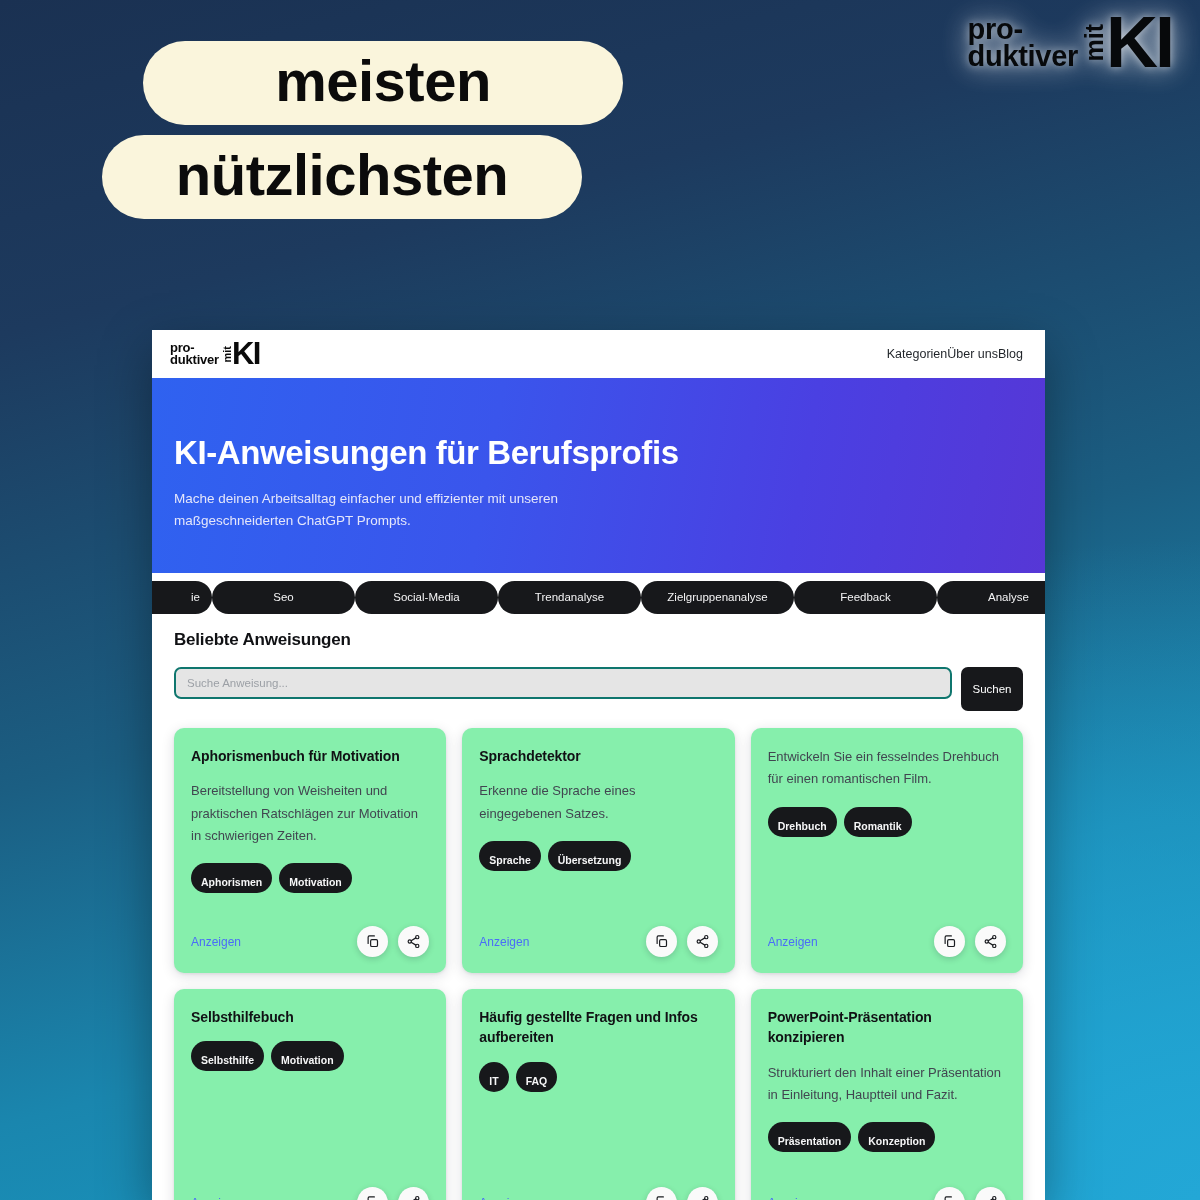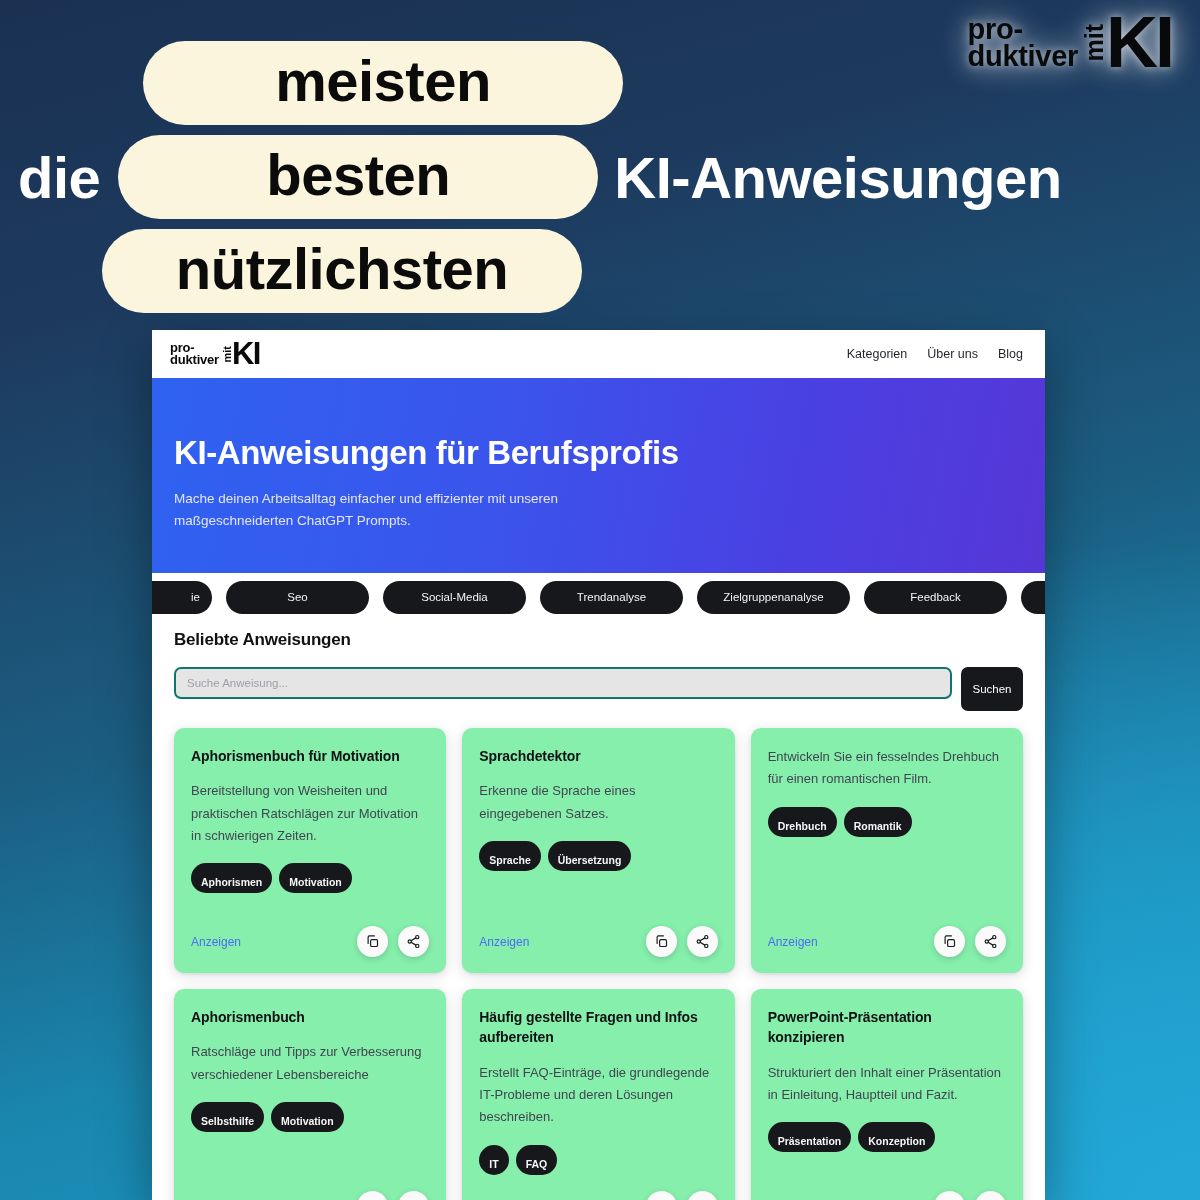--- a/index.html
+++ b/index.html
@@ -147,21 +147,21 @@
   }
   .site-logo .sl-ki {
     font-weight: 700;
     font-size: 31px;
     color: #0a0a0a;
     letter-spacing: -1.5px;
     line-height: 0.8;
     margin-left: -1px;
   }
 
-  .site-nav { display: flex; gap: 20px; align-items: center; }
+  .site-nav { display: flex; align-items: center; }
   .site-nav a {
     font-size: 12.5px;
     color: #1f2328;
     text-decoration: none;
     white-space: nowrap;
   }
 
   .hero {
     height: 195px;
     background: linear-gradient(100deg, #2f62f0 0%, #3a55ec 38%, #4a40e2 72%, #5637d6 100%);
@@ -178,21 +178,20 @@
     font-size: 13.5px;
     line-height: 1.6;
     color: #e4e6fb;
     max-width: 470px;
   }
 
   .cats {
     height: 48px;
     display: flex;
     align-items: center;
-    gap: 14px;
     padding: 0 0 0 0;
     overflow: hidden;
     background: #fff;
   }
   .cat-pill {
     background: #17181b;
     color: #f4f4f5;
     font-size: 11.5px;
     border-radius: 999px;
     height: 33px;
@@ -330,25 +329,20 @@
       <span>duktiver</span>
     </span>
     <span class="bl-mit">mit</span>
     <span class="bl-ki">KI</span>
   </div>
 
   <div class="promo-lines">
     <div class="promo-row r1">
       <span class="promo-pill">meisten</span>
     </div>
-    <div class="promo-row r2">
-      <span class="promo-plain lead">die</span>
-      <span class="promo-pill">besten</span>
-      <span class="promo-plain trail">KI-Anweisungen</span>
-    </div>
     <div class="promo-row r3">
       <span class="promo-pill">nützlichsten</span>
     </div>
   </div>
 
 </div>
 
 <div class="site">
 
   <div class="site-header">
@@ -471,22 +465,21 @@
                 <circle cx="18" cy="19" r="2.6"></circle>
                 <line x1="8.3" y1="10.8" x2="15.7" y2="6.2"></line>
                 <line x1="8.3" y1="13.2" x2="15.7" y2="17.8"></line>
               </svg>
           </span>
         </div>
       </div>
     </div>
 
     <div class="card">
-      <h3>Aphorismenbuch</h3>
-      <p class="desc">Ratschläge und Tipps zur Verbesserung verschiedener Lebensbereiche</p>
+      <h3>Selbsthilfebuch</h3>
       <div class="tags">
         <span class="tag">Selbsthilfe</span>
         <span class="tag">Motivation</span>
       </div>
       <div class="card-foot">
         <a class="view-link" href="#">Anzeigen</a>
         <div class="foot-actions">
           <span class="circ-btn">
             <svg width="15" height="15" viewBox="0 0 24 24" fill="none" stroke="#1a1c20" stroke-width="1.9" stroke-linecap="round" stroke-linejoin="round">
                 <rect x="9" y="9" width="11" height="11" rx="2"></rect>
@@ -501,21 +494,20 @@
                 <line x1="8.3" y1="10.8" x2="15.7" y2="6.2"></line>
                 <line x1="8.3" y1="13.2" x2="15.7" y2="17.8"></line>
               </svg>
           </span>
         </div>
       </div>
     </div>
 
     <div class="card">
       <h3>Häufig gestellte Fragen und Infos aufbereiten</h3>
-      <p class="desc">Erstellt FAQ-Einträge, die grundlegende IT-Probleme und deren Lösungen beschreiben.</p>
       <div class="tags">
         <span class="tag">IT</span>
         <span class="tag">FAQ</span>
       </div>
       <div class="card-foot">
         <a class="view-link" href="#">Anzeigen</a>
         <div class="foot-actions">
           <span class="circ-btn">
             <svg width="15" height="15" viewBox="0 0 24 24" fill="none" stroke="#1a1c20" stroke-width="1.9" stroke-linecap="round" stroke-linejoin="round">
                 <rect x="9" y="9" width="11" height="11" rx="2"></rect>

